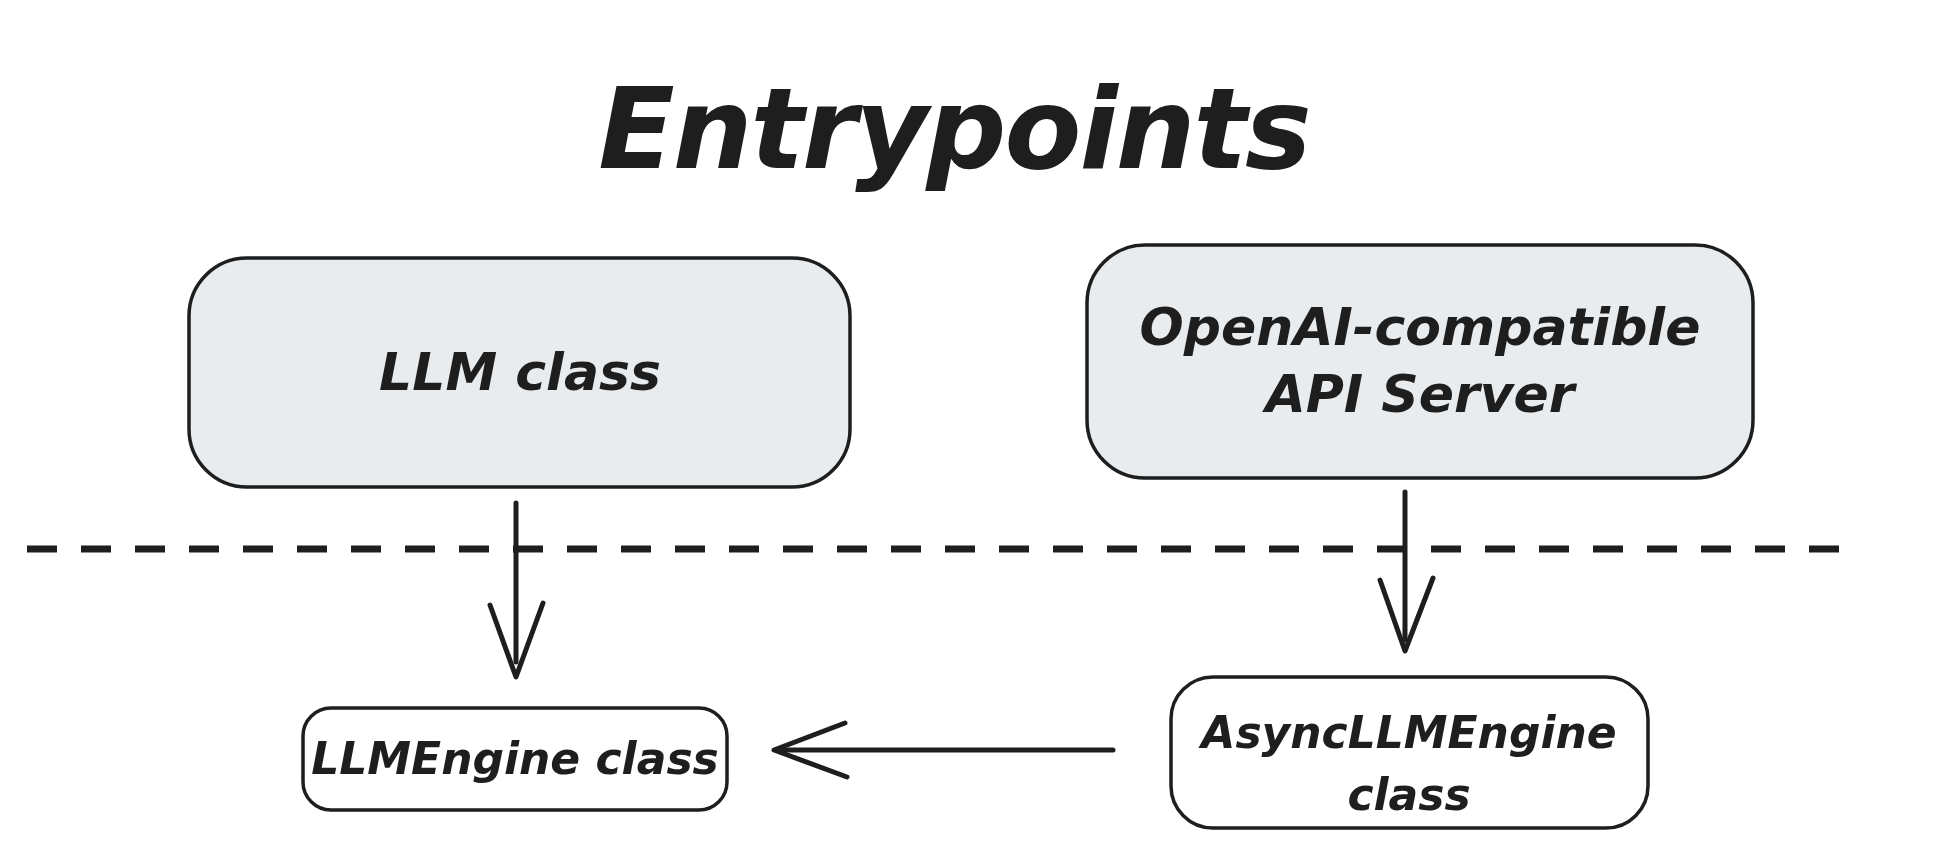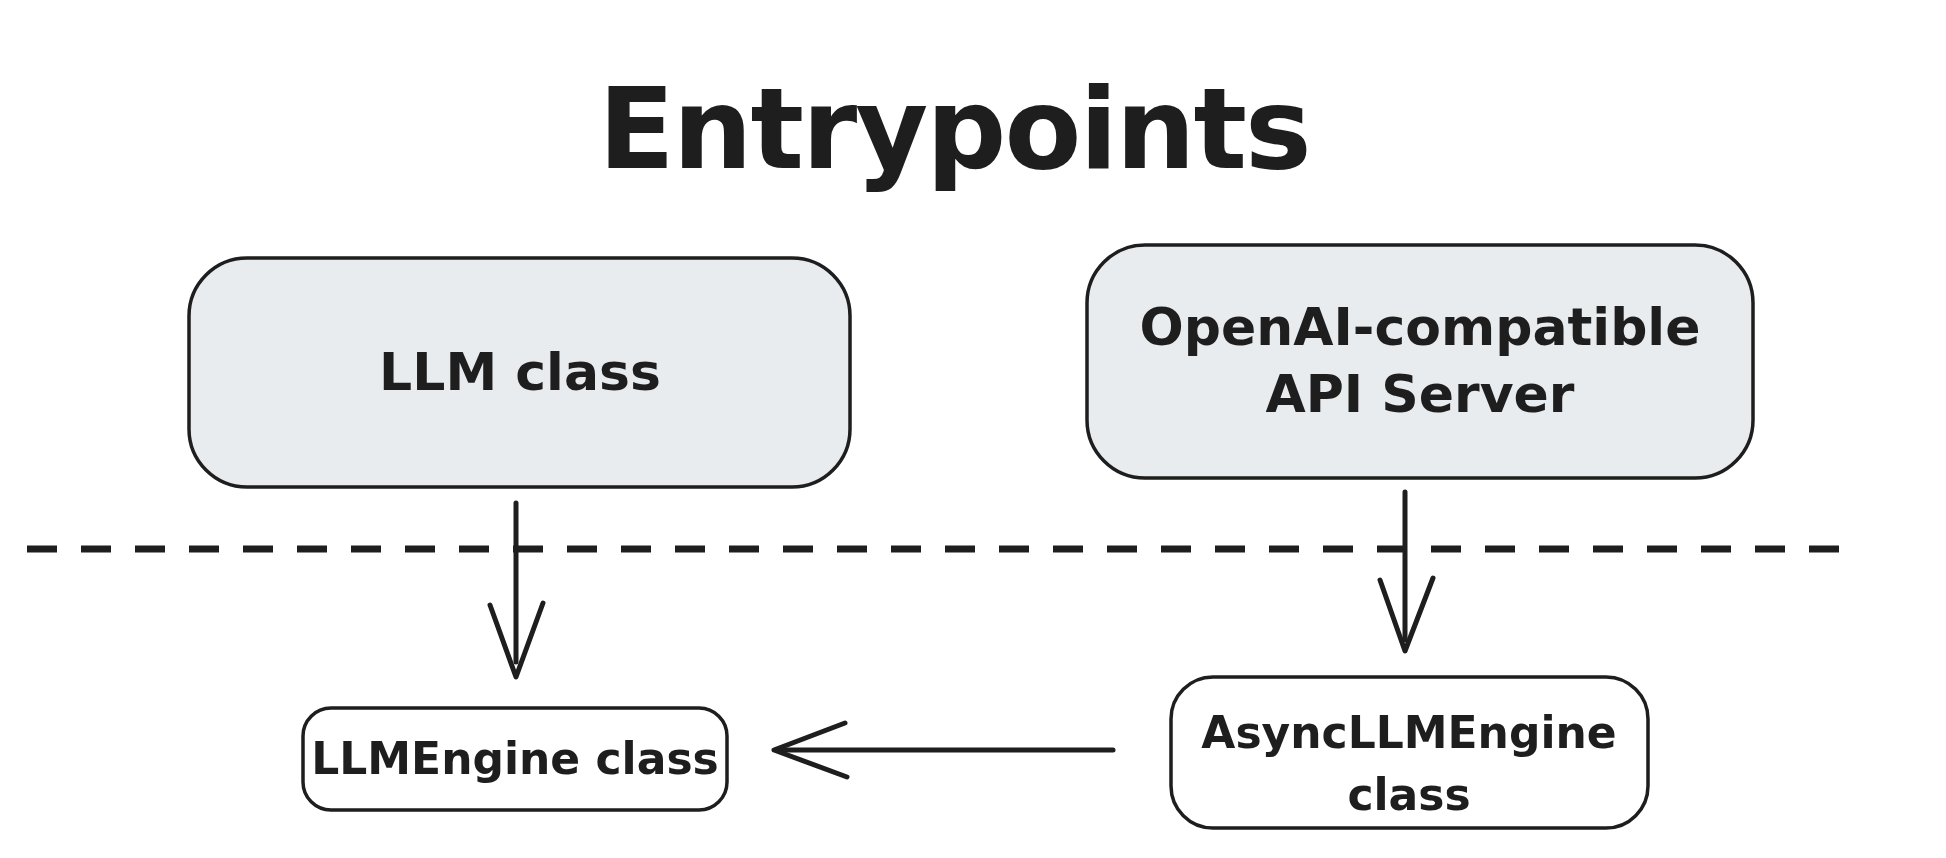--- a/index.html
+++ b/index.html
@@ -10,20 +10,21 @@
     margin: 0;
     padding: 0;
     background: var(--bg);
   }
   .canvas {
     position: relative;
     width: 1842px;
     height: 858px;
     background: var(--bg);
     overflow: hidden;
+    font-style: italic;
   }
   svg text {
     font-family: "DejaVu Sans", "Liberation Sans", sans-serif;
     fill: var(--stroke);
     text-anchor: middle;
     font-weight: 700;
   }
   .title-text { font-size: 112px; letter-spacing: -2px; }
   .label-lg   { font-size: 52px; }
   .label-md   { font-size: 44px; }

